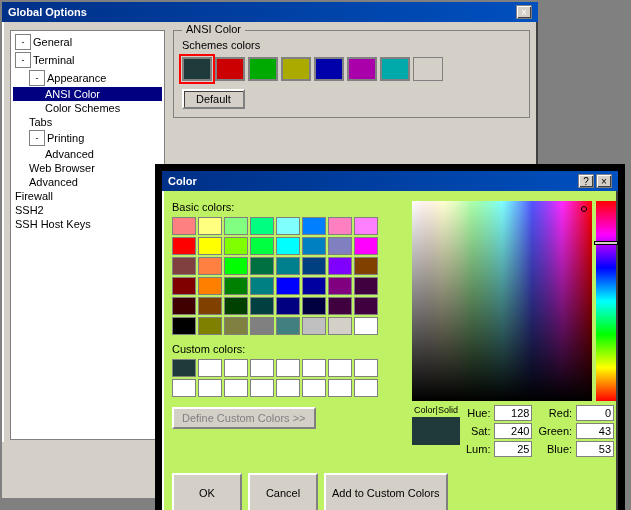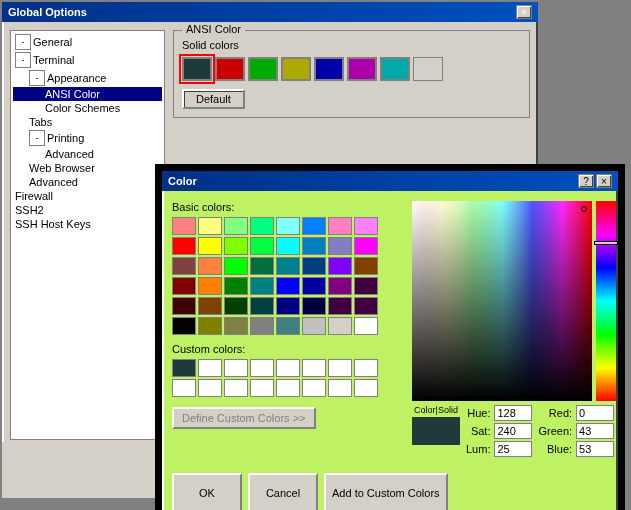--- a/index.html
+++ b/index.html
@@ -351,21 +351,21 @@
     .value-label {
       text-align: right;
     }
 
     .value-input {
       width: 38px;
       border: 1px solid #808080;
       background: white;
       padding: 1px 2px;
       font-size: 11px;
-      text-align: left;
+      text-align: right;
     }
 
     .add-custom-btn {
       background: #d4d0c8;
       border: 2px solid;
       border-color: #fff #808080 #808080 #fff;
       padding: 3px 6px;
       font-size: 11px;
       cursor: pointer;
     }
@@ -427,21 +427,21 @@
           <span>SSH2</span>
         </div>
         <div class="tree-item">
           <span>SSH Host Keys</span>
         </div>
       </div>
 
       <div class="right-panel">
         <div class="ansi-section">
           <div class="section-title">ANSI Color</div>
-          <div class="normal-colors-label">Solid colors</div>
+          <div class="normal-colors-label">Schemes colors</div>
           <div class="color-swatches">
             <div class="color-swatch selected-swatch" style="background-color:#1e3a3a;"></div>
             <div class="color-swatch" style="background-color:#cc0000;"></div>
             <div class="color-swatch" style="background-color:#00aa00;"></div>
             <div class="color-swatch" style="background-color:#aaaa00;"></div>
             <div class="color-swatch" style="background-color:#0000aa;"></div>
             <div class="color-swatch" style="background-color:#aa00aa;"></div>
             <div class="color-swatch" style="background-color:#00aaaa;"></div>
             <div class="color-swatch" style="background-color:#d4d0c8; border:1px solid #808080;"></div>
           </div>

